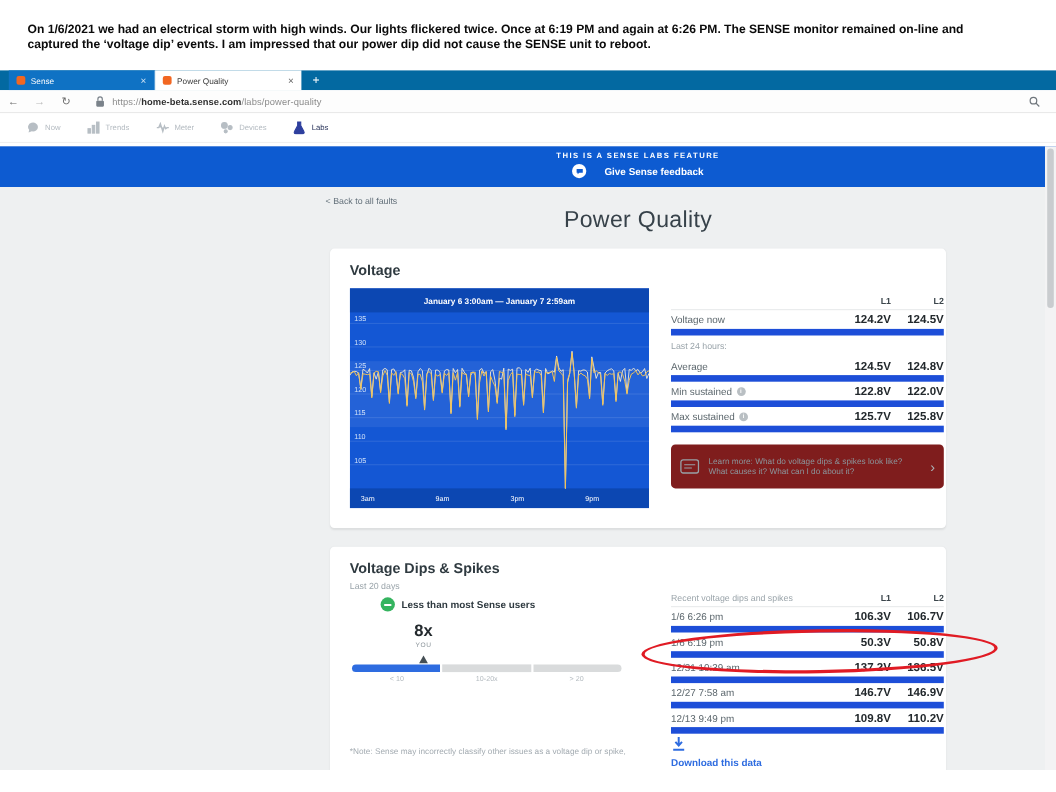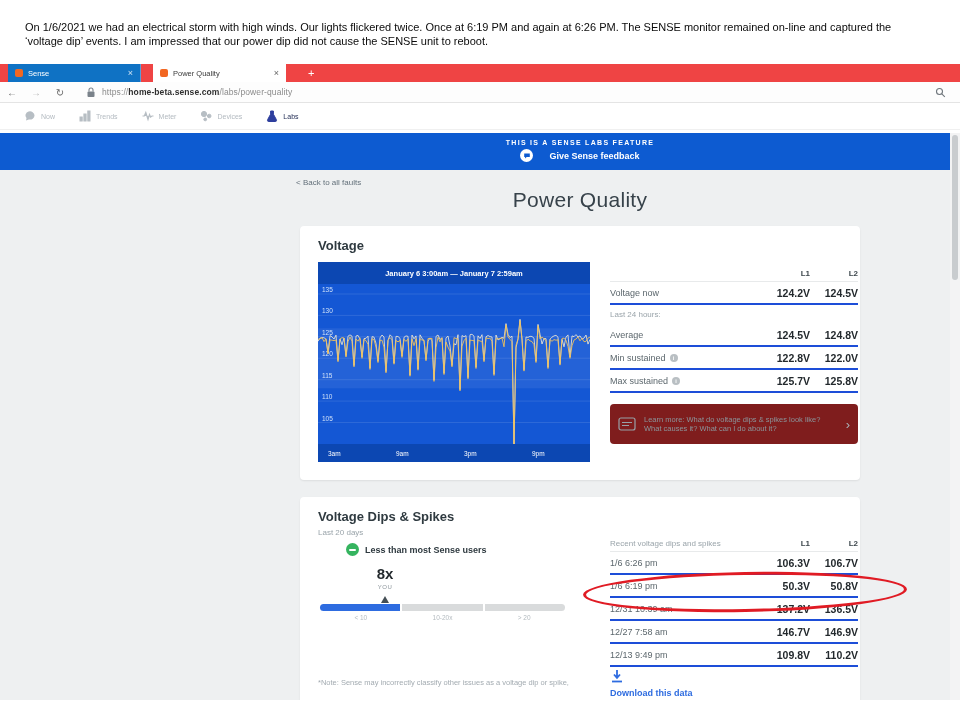--- a/index.html
+++ b/index.html
@@ -1,25 +1,25 @@
 <!DOCTYPE html>
 <html><head>
 <meta charset="utf-8">
 <style>
   * { margin:0; padding:0; box-sizing:border-box; }
   html,body { width:960px; height:720px; }
   body { font-family:"Liberation Sans", sans-serif; background:#fff; overflow:hidden; }
   .slide { position:relative; width:960px; height:720px; background:#fff; overflow:hidden; }
 
-  .annotation { position:absolute; left:25px; top:20px; width:898px; font-size:11px; line-height:14px; color:#0b0b0b; }
+  .annotation { position:absolute; left:25px; top:20px; width:898px; font-size:11px; line-height:14px; color:#0b0b0b;font-weight:bold; }
 
   .browser { position:absolute; left:0; top:64px; width:960px; height:636px; }
 
   
-  .tabbar { position:absolute; top:0; left:0; width:960px; height:18px; background:#ef4444; display:flex; align-items:stretch;gap:12px; }
+  .tabbar { position:absolute; top:0; left:0; width:960px; height:18px; background:#0369a1; display:flex; align-items:stretch; }
   .tab { display:flex; align-items:center; gap:5px; padding:0 7px; width:133px; font-size:7.5px; }
   .tab.inactive { color:#fff; background:#0f72c4; border-right:1px solid rgba(255,255,255,.3); margin-left:8px; }
   .tab.active { background:#fff; color:#3a3a3a; }
   .favicon { width:8px; height:8px; border-radius:2px; background:#f26722; flex:none; }
   .tabclose { margin-left:auto; font-size:9px; line-height:1; opacity:.8; cursor:default; }
   .newtab { color:#fff; font-size:11px; padding:0 10px; display:flex; align-items:center; }
 
   
   .addressbar { position:absolute; top:18px; left:0; width:960px; height:21px; background:#fdfdfd; border-bottom:1px solid #e4e4e4; display:flex; align-items:center; }
   .navbtn { width:24px; text-align:center; font-size:10px; color:#6a6a6a; }
@@ -54,21 +54,21 @@
   .card2 { left:300px; top:327px; width:560px; height:240px; }
   .card-title { position:absolute; left:18px; top:12px; font-size:13px; font-weight:bold; color:#2f3a40; }
 
   .chart { position:absolute; left:18px; top:36px; width:252px; height:200px; }
 
   .vpanel { position:absolute; left:310px; top:40px; width:248px; }
   .vhead { display:flex; align-items:center; height:16px; border-bottom:1px solid #e8eaeb; font-size:8px; font-weight:bold; color:#3c464c; }
   .sp { flex:1; }
   .c1 { width:52px; text-align:right; }
   .c2 { width:48px; text-align:right; }
-  .vrow { display:flex; align-items:center; height:23px; border-bottom:2px solid #1d4ed8; }
+  .vrow { display:flex; align-items:center; height:23px; border-bottom:6px solid #1d4ed8; }
   .vrow .lbl { flex:1; font-size:9px; color:#5c676d; display:flex; align-items:center; gap:4px; }
   .val { font-size:10.5px; font-weight:bold; color:#23292d; }
   .vsection { height:19px; display:flex; align-items:center; font-size:8px; color:#9aa4aa; }
   .infodot { width:8px; height:8px; border-radius:50%; background:#b9bfc3; color:#fff; font-size:5.5px; font-weight:bold; display:inline-flex; align-items:center; justify-content:center; }
 
   .learnbox { position:absolute; left:310px; top:178px; width:248px; height:40px; background:#7f1d1d; border-radius:4px; display:flex; align-items:center; gap:8px; padding:0 8px; }
   .learntext { flex:1; font-size:7.5px; line-height:9.5px; color:#8b949a; }
   .learnchev { font-size:13px; color:#aab1b6; line-height:1; }
 
   

